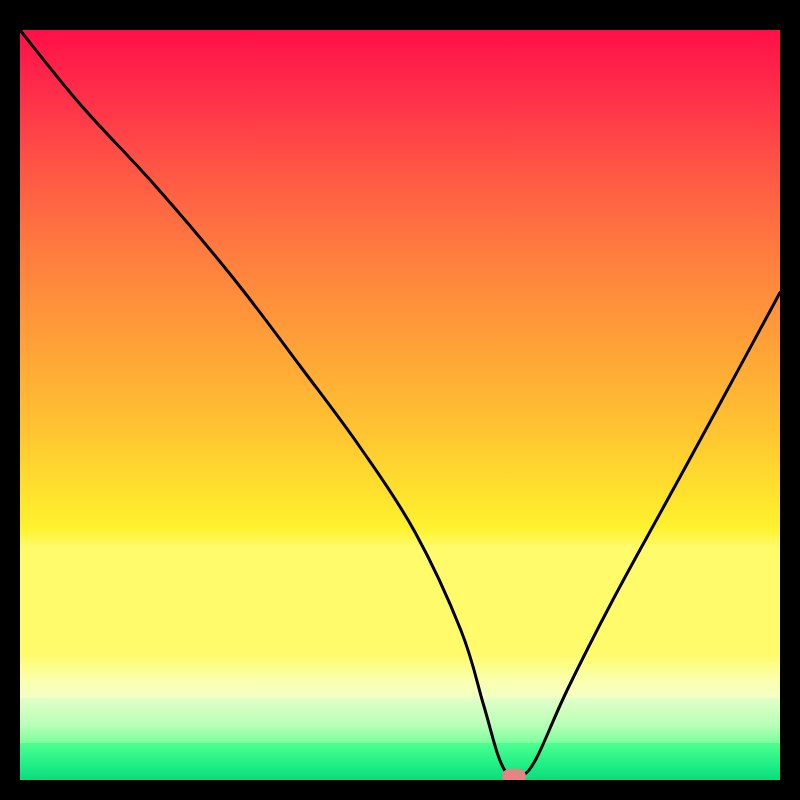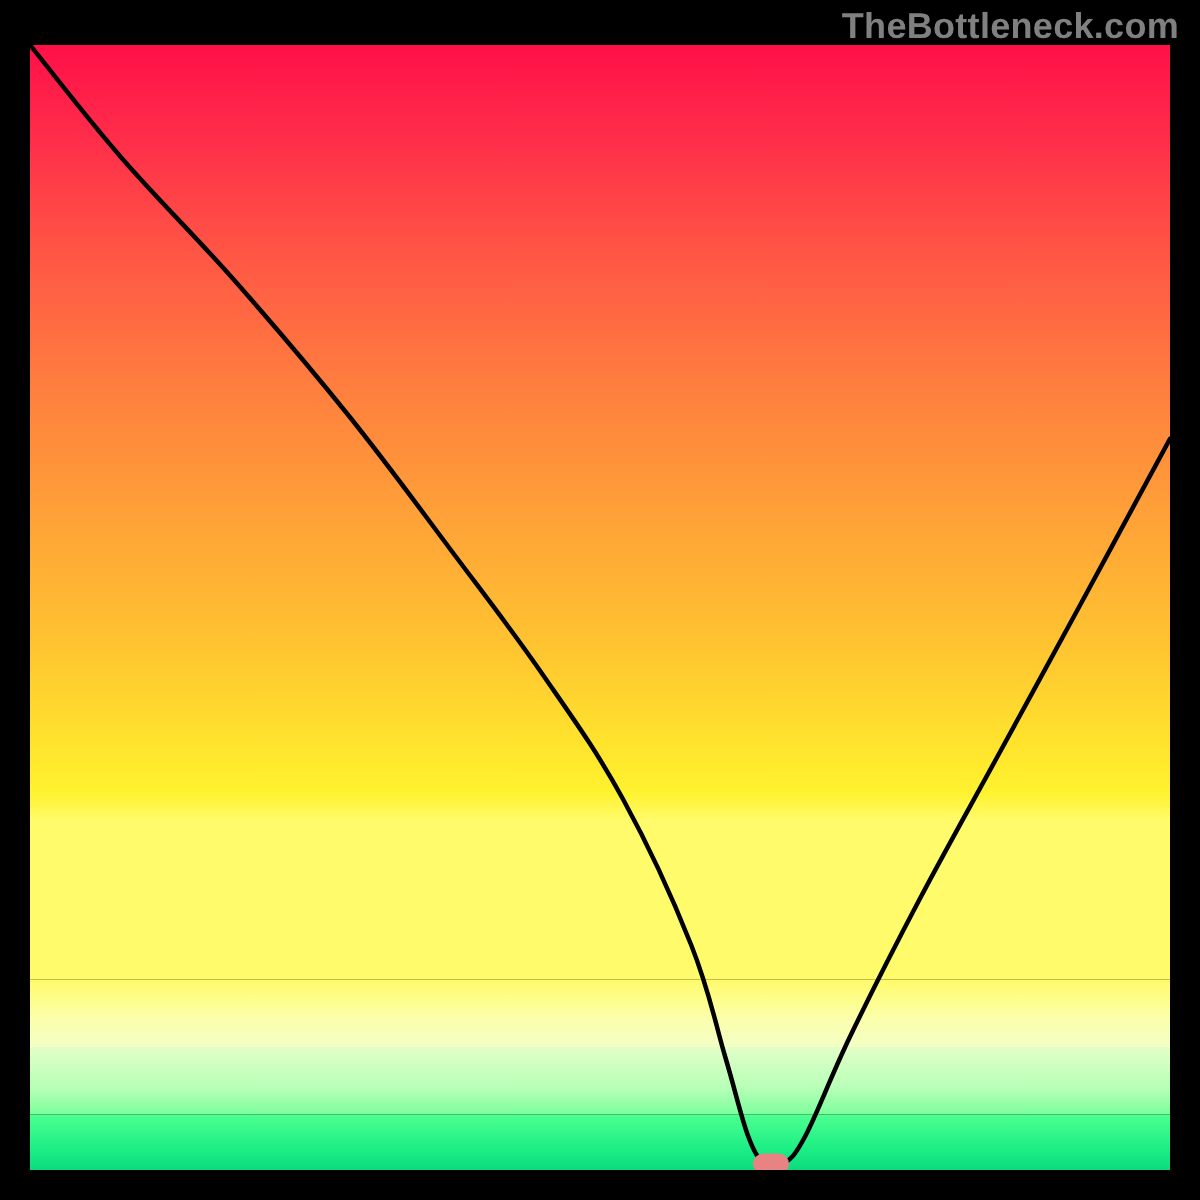--- a/index.html
+++ b/index.html
@@ -82,21 +82,20 @@
     border-radius: 7px;
     background: #e88384;
     z-index: 22;
     transform: translate(-50%, -50%);
   }
 </style>
 </head>
 <body>
 
 <div class="frame">
-  <div class="watermark">TheBottleneck.com</div>
 
   <div class="plot-area">
     <div class="gradient">
       <div class="vert"></div>
       <div class="band1"></div>
       <div class="band2"></div>
       <div class="band3"></div>
     </div>
 
     <svg class="curve" viewBox="0 0 760 750" preserveAspectRatio="none">

